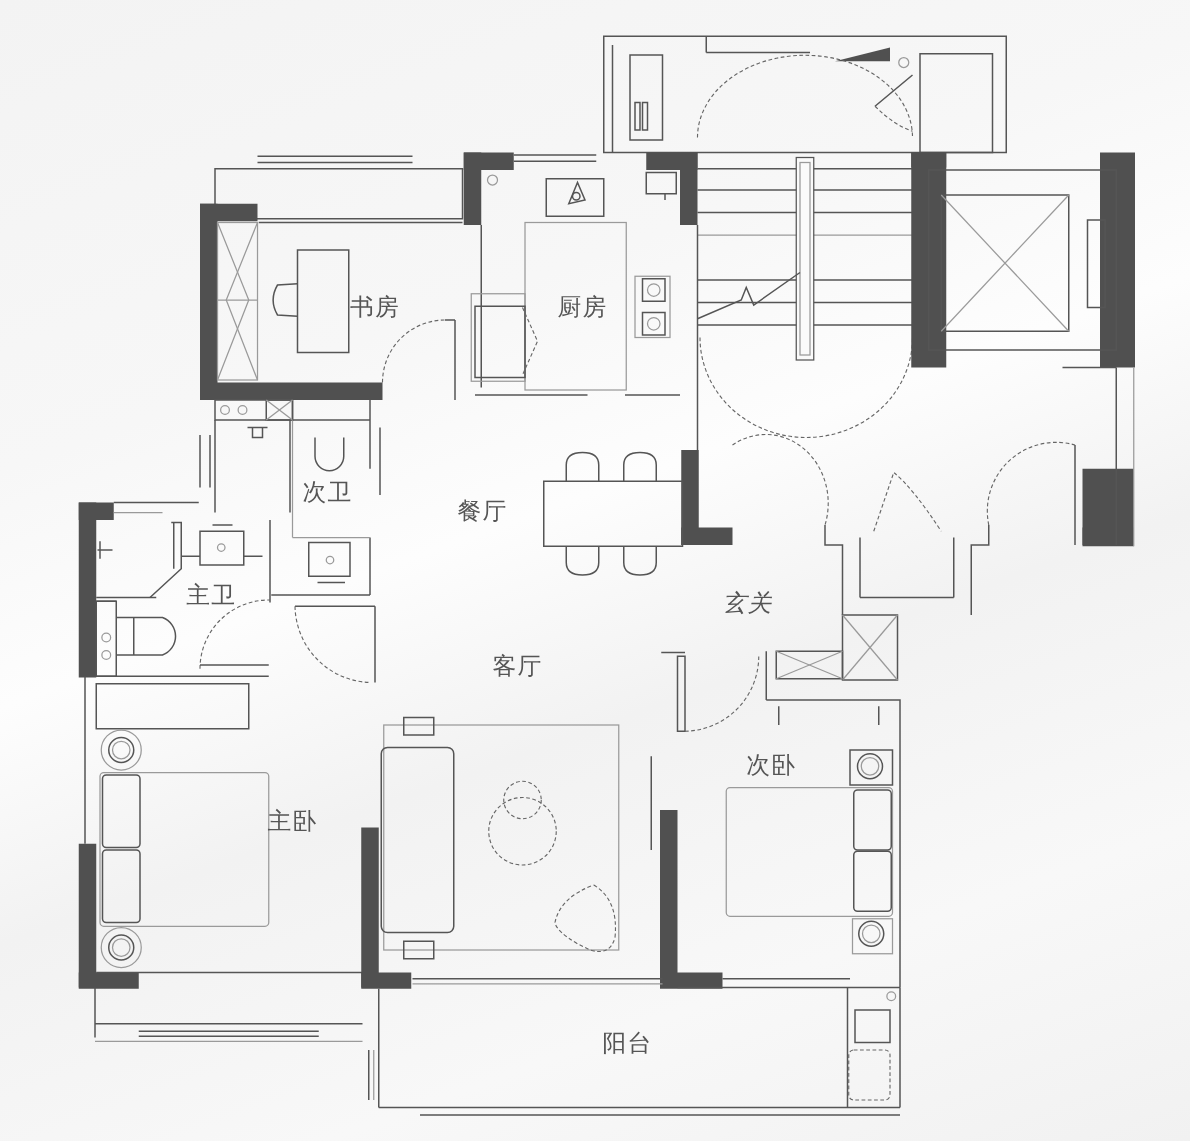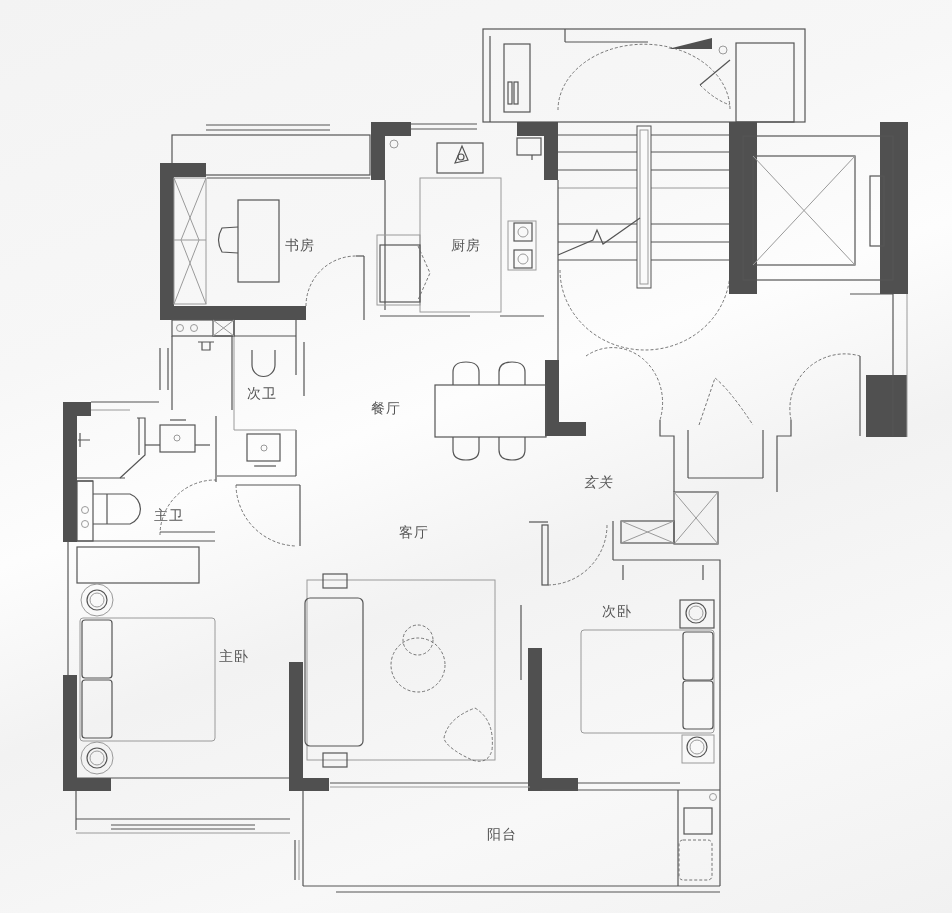--- a/index.html
+++ b/index.html
@@ -6,21 +6,21 @@
     body {
       width: 952px; height: 913px; overflow: hidden;
       background: linear-gradient(160deg, #f3f3f3 0%, #f7f7f7 30%, #fdfdfd 45%, #f2f2f2 60%, #f8f8f8 80%, #f1f1f1 100%);
       font-family: "DejaVu Sans", sans-serif;
       position: relative;
     }
     #plan { position: absolute; left: 0; top: 0; }
     .label {
       position: absolute;
       font-family: "DejaVu Sans", sans-serif;
-      font-size: 14px;
+      font-size: 19px;
       color: #555;
       white-space: nowrap;
       transform: translate(-50%, -50%);
       letter-spacing: 1px;
     }
   </style>
 </head>
 <body>
 
 <svg id="plan" width="952" height="913" viewBox="0 0 952 913" xmlns="http://www.w3.org/2000/svg">
@@ -284,18 +284,18 @@
     <circle class="lt" cx="713" cy="797" r="3.5"></circle>
     <rect class="l" x="684" y="808" width="28" height="26"></rect>
     <rect class="d" x="679" y="840" width="33" height="40" rx="4"></rect>
   </g>
 </svg>
 
 <div class="label" style="left:300px; top:246px;">书房</div>
 <div class="label" style="left:466px; top:246px;">厨房</div>
 <div class="label" style="left:262px; top:394px;">次卫</div>
 <div class="label" style="left:386px; top:409px;">餐厅</div>
-<div class="label" style="left:169px; top:476px;margin-top:40px;">主卫</div>
+<div class="label" style="left:169px; top:476px;">主卫</div>
 <div class="label" style="left:598px; top:483px;font-style:italic;">玄关</div>
 <div class="label" style="left:414px; top:533px;">客厅</div>
 <div class="label" style="left:597px; top:612px;margin-left:20px;">次卧</div>
 <div class="label" style="left:234px; top:657px;">主卧</div>
 <div class="label" style="left:502px; top:835px;text-align:center;">阳台</div>
 
 </body></html>

